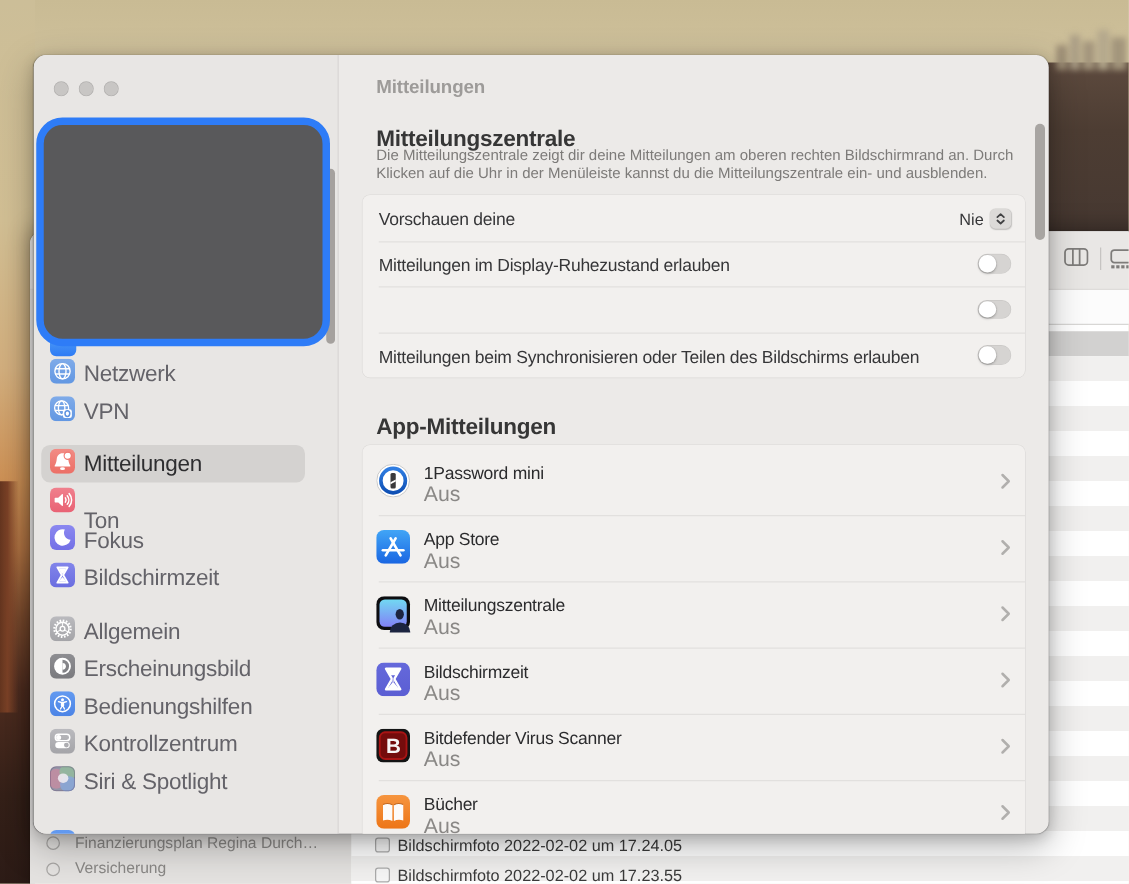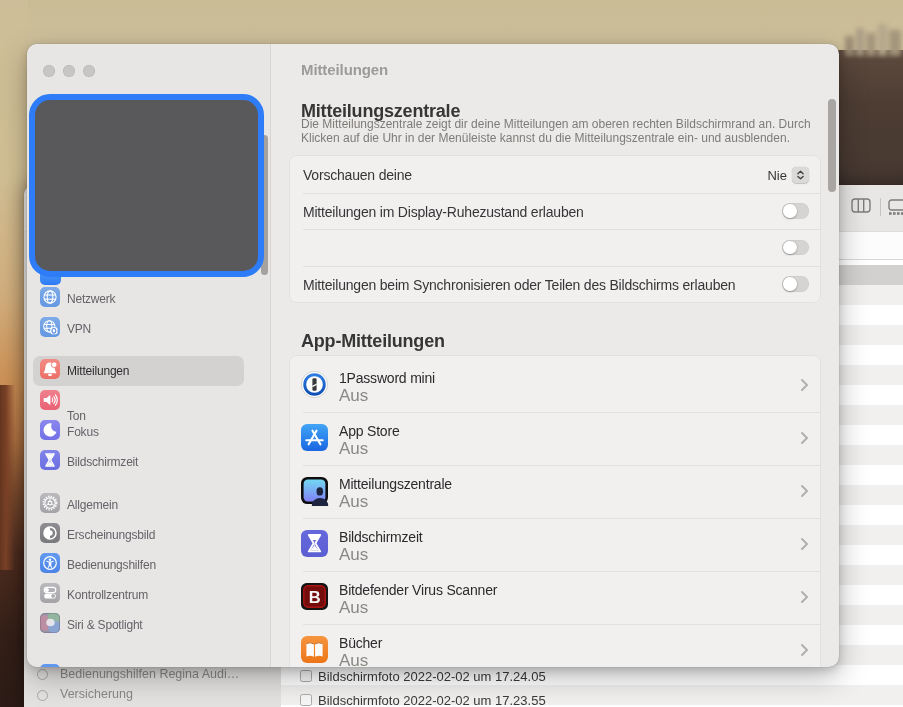--- a/index.html
+++ b/index.html
@@ -40,21 +40,21 @@
   box-shadow:0 10px 30px rgba(0,0,0,0.28), 0 3px 10px rgba(0,0,0,0.16), 0 0 1px rgba(0,0,0,0.42); }
 #sidebar { left:0; top:0; width:243px; height:623px; background:#e8e6e4; }
 #sb-divider { left:243px; top:0; width:1px; height:623px; background:#d7d5d3; }
 .tl { position:absolute; top:21px; width:12px; height:12px; border-radius:50%; background:#c8c6c4; box-shadow:inset 0 0 0 0.5px rgba(0,0,0,0.12); }
 #sb-scroll { left:234px; top:91px; width:7px; height:140px; border-radius:3.5px; background:#a5a19e; }
 #blue-sliver { left:13px; top:223px; width:21px; height:18px; border-radius:5px; background:linear-gradient(180deg,#54a0f6,#2d7bf5); }
 #bluebox { left:2px; top:50px; width:235px; height:183px; border-radius:21px; background:#59595b; border:6px solid #2e7cf7; }
 
 .sbrow { position:absolute; left:13px; height:20px; display:flex; align-items:center; }
 .sbrow svg { flex:0 0 20px; }
-.sblabel { margin-left:7px; font-size:12px; color:#6f6e72; white-space:nowrap; letter-spacing:-0.2px; }
+.sblabel { margin-left:7px; font-size:18px; color:#6f6e72; white-space:nowrap; letter-spacing:-0.2px; }
 #selrow { left:6px; top:312px; width:211px; height:30px; border-radius:7px; background:#d4d2d0; }
 
 
 #panel { left:244px; top:0; width:568px; height:623px; }
 #p-title { left:30px; top:17px; font-size:15px; font-weight:bold; color:#9d9b99; letter-spacing:-0.1px; }
 .h2 { position:absolute; left:30px; font-size:18px; font-weight:bold; color:#363636; letter-spacing:-0.2px; }
 .desc { position:absolute; left:30px; font-size:12px; color:#7d7b79; letter-spacing:0; white-space:nowrap; }
 .card { position:absolute; left:19px; width:530px; background:#f2f0ee; border-radius:6px;
   box-shadow:0 0 0 0.5px rgba(0,0,0,0.07); }
 .cdiv { position:absolute; left:13px; right:0; height:1px; background:#e2e0de; }
@@ -172,21 +172,21 @@
         <rect x="9" y="13.2" width="2.6" height="2.6"></rect>
         <rect x="13" y="13.2" width="2.6" height="2.6"></rect>
       </g>
     </svg>
   </div>
   <div class="abs" id="f-header"></div>
   <div class="abs" id="f-selrow"></div>
   <div class="abs" id="f-stripes"></div>
   <div class="abs" id="f-sidebar">
     <div class="fcirc" style="top:437px;"></div>
-    <div class="ftag" style="top:435px;">Bedienungshilfen Regina Audi…</div>
+    <div class="ftag" style="top:435px;">Finanzierungsplan Regina Durch…</div>
     <div class="fcirc" style="top:458px;"></div>
     <div class="ftag" style="top:455px;">Versicherung</div>
   </div>
   <div class="ficon" style="top:485px;"></div>
   <div class="frow" style="top:484px;">Bildschirmfoto 2022-02-02 um 17.24.05</div>
   <div class="ficon" style="top:509px;"></div>
   <div class="frow" style="top:508px;">Bildschirmfoto 2022-02-02 um 17.23.55</div>
 </div>
 
 <div class="abs" id="win">

